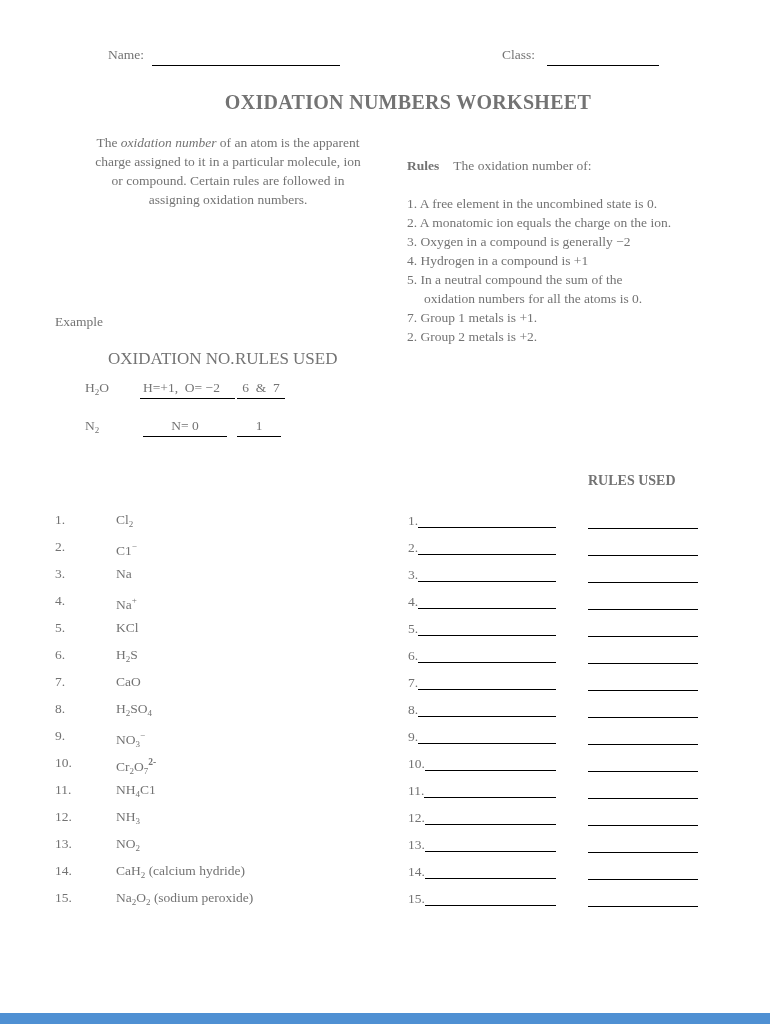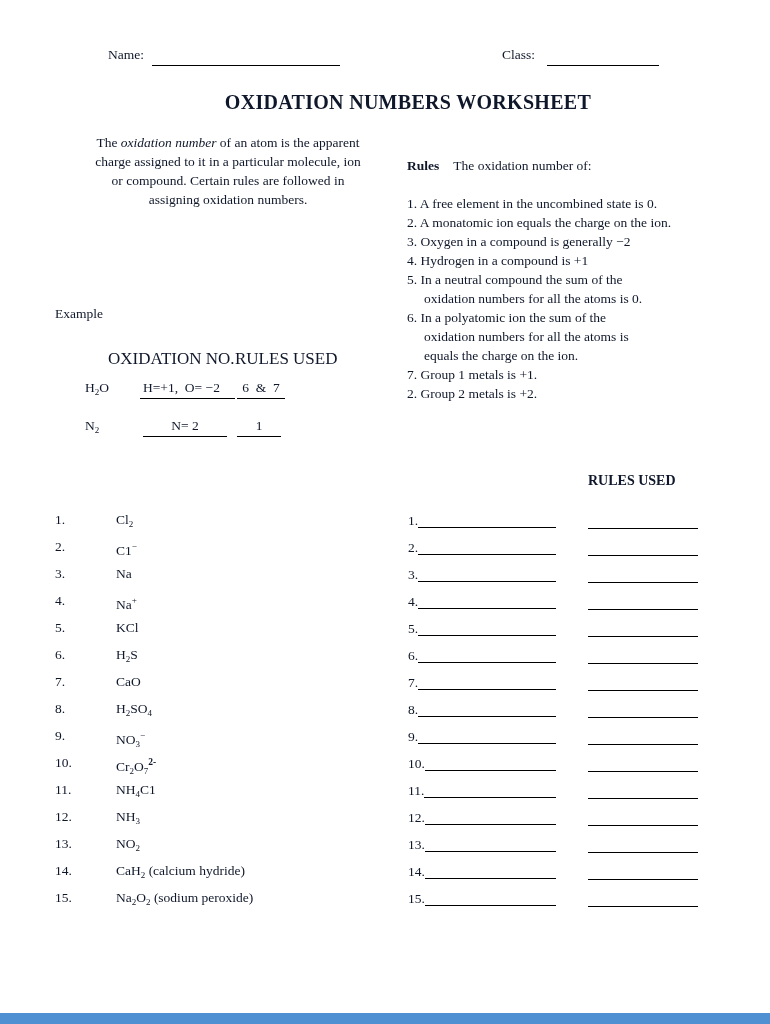--- a/index.html
+++ b/index.html
@@ -2,39 +2,39 @@
 <html><head>
 <meta charset="utf-8">
 <style>
   html,body{margin:0;padding:0;}
   body{background:#ffffff;}
   .page{
     position:relative;
     width:770px;height:1024px;
     background:#ffffff;
     font-family:"Liberation Serif","DejaVu Serif",serif;
-    font-size:13.5px;color:#0f172a;
+    font-size:13.5px;color:#737373;
     overflow:hidden;
   }
   
   .hdr-label{position:absolute;top:47px;}
   .name-label{left:108px;}
   .class-label{left:502px;}
   .hdr-line{position:absolute;top:48px;height:17px;border-bottom:1.6px solid #000;}
   .name-line{left:152px;width:188px;}
   .class-line{left:547px;width:112px;}
   .title{
     position:absolute;top:91px;left:46px;width:724px;
     text-align:center;font-size:20px;font-weight:bold;letter-spacing:.3px;
   }
   
   .intro{position:absolute;left:54px;top:133px;width:348px;line-height:19px;}
   .intro p{margin:0;white-space:pre-wrap;text-align:center;}
   .intro .p2{margin-top:19px;}
-  .example-label{position:absolute;left:55px;top:306px;}
+  .example-label{position:absolute;left:55px;top:314px;}
   .ital{font-style:italic;}
   
   .rules{position:absolute;left:407px;top:136px;width:340px;line-height:19px;margin-top:20px;}
   .rules-head{margin:0 0 19px 0;}
   .rules-head .bold{font-weight:bold;}
   .rules-head .rest{margin-left:14px;}
   .rules ul{list-style:none;margin:0;padding:0;}
   .rules li{padding-left:17px;text-indent:-17px;white-space:pre-wrap;}
   
   .ex-head{position:absolute;top:349px;font-size:17px;}
@@ -90,37 +90,34 @@
 
   <div class="rules">
     <p class="rules-head"><span class="bold">Rules</span><span class="rest">The oxidation number of:</span></p>
     <ul>
       <li>1. A free element in the uncombined state is 0.</li>
       <li>2. A monatomic ion equals the charge on the ion.</li>
       <li>3. Oxygen in a compound is generally −2</li>
       <li>4. Hydrogen in a compound is +1</li>
       <li>5. In a neutral compound the sum of the
 oxidation numbers for all the atoms is 0.</li>
-      <li>6. In a polyatomic ion the sum of the
-oxidation numbers for all the atoms is
-equals the charge on the ion.</li>
       <li>7. Group 1 metals is +1.</li>
       <li>2. Group 2 metals is +2.</li>
     </ul>
   </div>
 
   <span class="ex-head ex-head-ox">OXIDATION NO.</span>
   <span class="ex-head ex-head-ru">RULES USED</span>
 
   <span class="ex-formula ex-row1"><span>H</span><span class="sub">2</span><span>O</span></span>
   <span class="ex-ans ex-ans1 ex-row1">H=+1,  O= −2</span>
   <span class="ex-rules ex-rules1 ex-row1">6  &amp;  7</span>
 
   <span class="ex-formula ex-row2"><span>N</span><span class="sub">2</span></span>
-  <span class="ex-ans ex-ans2 ex-row2">N= 2</span>
+  <span class="ex-ans ex-ans2 ex-row2">N= 0</span>
   <span class="ex-rules ex-rules2 ex-row2">1</span>
 
   <span class="ws-rules-used">RULES USED</span>
 
   <div class="ws-rows">
 
     <div class="ws-row">
       <span class="ws-num">1.</span>
       <span class="ws-formula"><span>Cl</span><span class="sub">2</span></span>
       <span class="ans-wrap">

